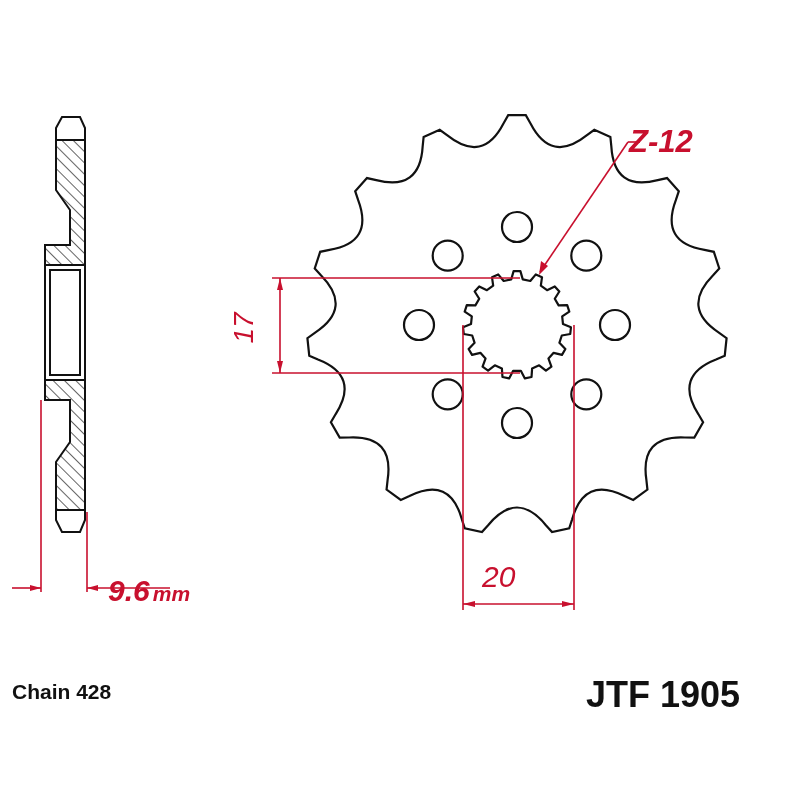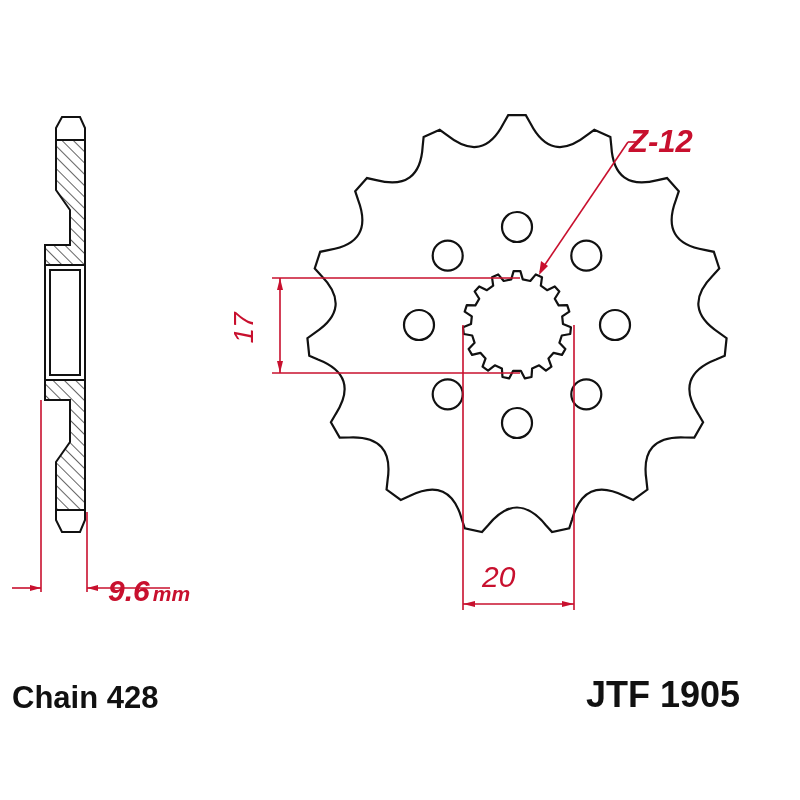--- a/index.html
+++ b/index.html
@@ -77,14 +77,14 @@
     <polygon points="539,275 541,261 548,266" stroke="none"></polygon>
   </g>
 </svg>
 
 <div class="red-text" style="left:629px; top:124px; font-size:31px;font-weight:bold;">Z-12</div>
 <div class="red-text" style="left:228px; top:312px; font-size:28px; transform:rotate(-90deg);">17</div>
 <div class="red-text" style="left:482px; top:560px; font-size:30px;">20</div>
 <div class="red-text" style="left:108px; top:574px; font-size:30px;font-weight:bold;">
   <span>9.6</span><span style="font-size:21px; margin-left:3px;">mm</span>
 </div>
-<div class="lbl" style="left:12px; top:680px; font-size:31px;">Chain 428</div>
+<div class="lbl" style="left:12px; top:680px; font-size:21px;">Chain 428</div>
 <div class="lbl" style="left:586px; top:674px; font-size:36px;">JTF 1905</div>
 
 </body></html>

